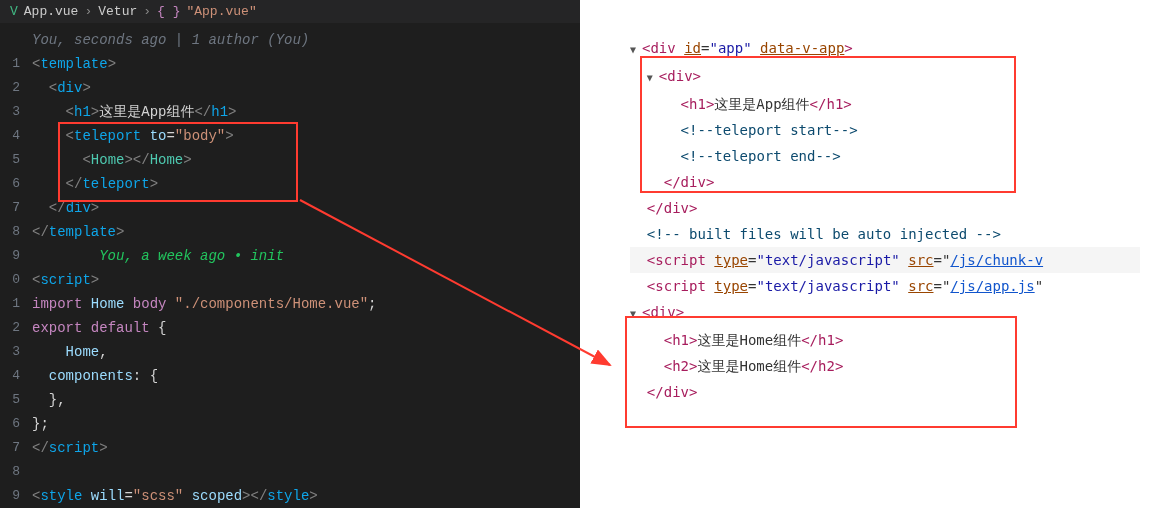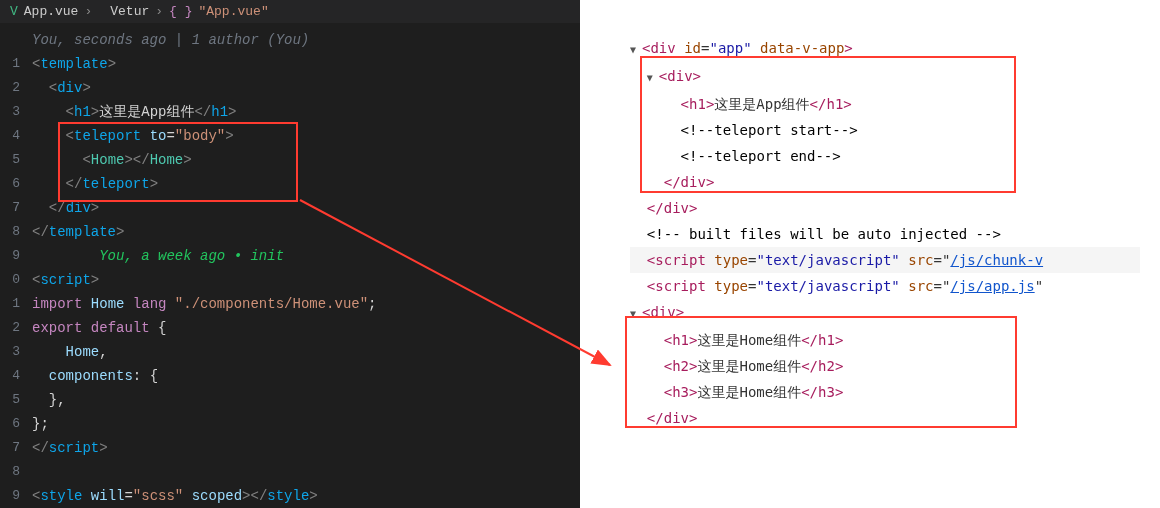--- a/index.html
+++ b/index.html
@@ -4,21 +4,21 @@
 <style>
   * { margin: 0; padding: 0; box-sizing: border-box; }
   body { font-family: Consolas, 'Courier New', monospace; font-size: 14px; width: 1160px; height: 508px; overflow: hidden; display: flex; }
   .left-pane { width: 580px; height: 508px; background: #1e1e1e; color: #d4d4d4; position: relative; }
   .right-pane { width: 580px; height: 508px; background: #fff; color: #333; position: relative; padding: 35px 20px 0 50px; }
   
   .breadcrumbs { display: flex; align-items: center; gap: 6px; padding: 4px 10px; font-size: 13px; color: #ccc; background: #252526; }
   .bc-icon { color: #41b883; }
   .bc-chev { color: #888; }
   .bc-braces { color: #c586c0; }
-  .bc-vetur { color: #ccc; margin-left: 12px; }
+  .bc-vetur { color: #ccc; }
   .bc-string { color: #ce9178; }
 
   .gutter { position: absolute; left: 0; top: 28px; width: 22px; text-align: right; color: #6e7681; font-size: 13px; line-height: 24px; padding-right: 2px; }
   .gutter div { height: 24px; }
   .code-area { position: absolute; left: 32px; top: 28px; right: 0; line-height: 24px; font-size: 14px; }
   .code-line { height: 24px; white-space: pre; }
   .authors { color: #6e7681; font-style: italic; }
   .ghost { color: #22c55e; font-style: italic; }
 
   .tag { color: #808080; }
@@ -31,24 +31,24 @@
   .punc { color: #d4d4d4; }
   .text { color: #d4d4d4; }
 
   .red-box-left { position: absolute; border: 2px solid #ff3b30; pointer-events: none; }
   
   .arrow-svg { position: absolute; left: 0; top: 0; width: 1160px; height: 508px; pointer-events: none; z-index: 50; }
 
   
   .rt-line { line-height: 26px; font-family: Consolas, monospace; font-size: 14px; white-space: pre; }
   .rt-tag { color: #a71d5d; }
-  .rt-attr { color: #994500; }
+  .rt-attr { color: #994500; text-decoration: underline; }
   .rt-str { color: #1a1aa6; }
   .rt-text { color: #333; }
-  .rt-comment { color: #000000; }
+  .rt-comment { color: #0c4a6e; }
   .rt-link { color: #1155cc; text-decoration: underline; text-align: right; }
   .rt-scriptline { background: #f5f5f5; }
   .caret { color: #555; font-size: 10px; display: inline-block; width: 12px; }
   .red-box-right { position: absolute; border: 2px solid #ff3b30; pointer-events: none; }
 </style>
 </head>
 <body>
 
 <div class="left-pane">
   <div class="breadcrumbs">
@@ -89,21 +89,21 @@
     <div class="code-line"><span class="tag">&lt;</span><span class="tagname">template</span><span class="tag">&gt;</span></div>
     <div class="code-line">  <span class="tag">&lt;</span><span class="tagname">div</span><span class="tag">&gt;</span></div>
     <div class="code-line">    <span class="tag">&lt;</span><span class="tagname">h1</span><span class="tag">&gt;</span><span class="text">这里是App组件</span><span class="tag">&lt;/</span><span class="tagname">h1</span><span class="tag">&gt;</span></div>
     <div class="code-line">    <span class="tag">&lt;</span><span class="tagname">teleport</span> <span class="attr">to</span><span class="punc">=</span><span class="str">"body"</span><span class="tag">&gt;</span></div>
     <div class="code-line">      <span class="tag">&lt;</span><span class="ident-teal">Home</span><span class="tag">&gt;&lt;/</span><span class="ident-teal">Home</span><span class="tag">&gt;</span></div>
     <div class="code-line">    <span class="tag">&lt;/</span><span class="tagname">teleport</span><span class="tag">&gt;</span></div>
     <div class="code-line">  <span class="tag">&lt;/</span><span class="tagname">div</span><span class="tag">&gt;</span></div>
     <div class="code-line"><span class="tag">&lt;/</span><span class="tagname">template</span><span class="tag">&gt;</span></div>
     <div class="code-line">        <span class="ghost">You, a week ago • init</span></div>
     <div class="code-line"><span class="tag">&lt;</span><span class="tagname">script</span><span class="tag">&gt;</span></div>
-    <div class="code-line"><span class="kw-purple">import</span> <span class="ident-blue">Home</span> <span class="kw-purple">lang</span> <span class="str">"./components/Home.vue"</span><span class="punc">;</span></div>
+    <div class="code-line"><span class="kw-purple">import</span> <span class="ident-blue">Home</span> <span class="kw-purple">body</span> <span class="str">"./components/Home.vue"</span><span class="punc">;</span></div>
     <div class="code-line"><span class="kw-purple">export</span> <span class="kw-purple">default</span> <span class="punc">{</span></div>
     <div class="code-line">    <span class="ident-blue">Home</span><span class="punc">,</span></div>
     <div class="code-line">  <span class="ident-blue">components</span><span class="punc">: {</span></div>
     <div class="code-line">  <span class="punc">},</span></div>
     <div class="code-line"><span class="punc">};</span></div>
     <div class="code-line"><span class="tag">&lt;/</span><span class="tagname">script</span><span class="tag">&gt;</span></div>
     <div class="code-line"></div>
     <div class="code-line"><span class="tag">&lt;</span><span class="tagname">style</span> <span class="attr">will</span><span class="punc">=</span><span class="str">"scss"</span> <span class="attr">scoped</span><span class="tag">&gt;&lt;/</span><span class="tagname">style</span><span class="tag">&gt;</span></div>
   </div>
 
@@ -117,21 +117,20 @@
   <div class="rt-line">      <span class="rt-comment">&lt;!--teleport start--&gt;</span></div>
   <div class="rt-line">      <span class="rt-comment">&lt;!--teleport end--&gt;</span></div>
   <div class="rt-line">    <span class="rt-tag">&lt;/</span><span class="rt-tag">div</span><span class="rt-tag">&gt;</span></div>
   <div class="rt-line">  <span class="rt-tag">&lt;/</span><span class="rt-tag">div</span><span class="rt-tag">&gt;</span></div>
   <div class="rt-line">  <span class="rt-comment">&lt;!-- built files will be auto injected --&gt;</span></div>
   <div class="rt-line rt-scriptline">  <span class="rt-tag">&lt;</span><span class="rt-tag">script</span> <span class="rt-attr">type</span>=<span class="rt-str">"text/javascript"</span> <span class="rt-attr">src</span>="<span class="rt-link">/js/chunk-v</span></div>
   <div class="rt-line">  <span class="rt-tag">&lt;</span><span class="rt-tag">script</span> <span class="rt-attr">type</span>=<span class="rt-str">"text/javascript"</span> <span class="rt-attr">src</span>="<span class="rt-link">/js/app.js</span>"</div>
   <div class="rt-line"><span class="caret">▼</span><span class="rt-tag">&lt;</span><span class="rt-tag">div</span><span class="rt-tag">&gt;</span></div>
   <div class="rt-line">    <span class="rt-tag">&lt;</span><span class="rt-tag">h1</span><span class="rt-tag">&gt;</span><span class="rt-text">这里是Home组件</span><span class="rt-tag">&lt;/</span><span class="rt-tag">h1</span><span class="rt-tag">&gt;</span></div>
   <div class="rt-line">    <span class="rt-tag">&lt;</span><span class="rt-tag">h2</span><span class="rt-tag">&gt;</span><span class="rt-text">这里是Home组件</span><span class="rt-tag">&lt;/</span><span class="rt-tag">h2</span><span class="rt-tag">&gt;</span></div>
-  <div class="rt-line">    <span class="rt-tag">&lt;</span><span class="rt-tag">h3</span><span class="rt-tag">&gt;</span><span class="rt-text">这里是Home组件</span><span class="rt-tag">&lt;/</span><span class="rt-tag">h3</span><span class="rt-tag">&gt;</span></div>
   <div class="rt-line">  <span class="rt-tag">&lt;/</span><span class="rt-tag">div</span><span class="rt-tag">&gt;</span></div>
 
   <div class="red-box-right" style="left:60px; top:56px; width:376px; height:137px;"></div>
   <div class="red-box-right" style="left:45px; top:316px; width:392px; height:112px;"></div>
 </div>
 
 <svg class="arrow-svg">
   <defs>
     <marker id="arrhead" markerWidth="10" markerHeight="8" refX="9" refY="4" orient="auto">
       <polygon points="0 0, 10 4, 0 8" fill="#ff3b30"></polygon>

